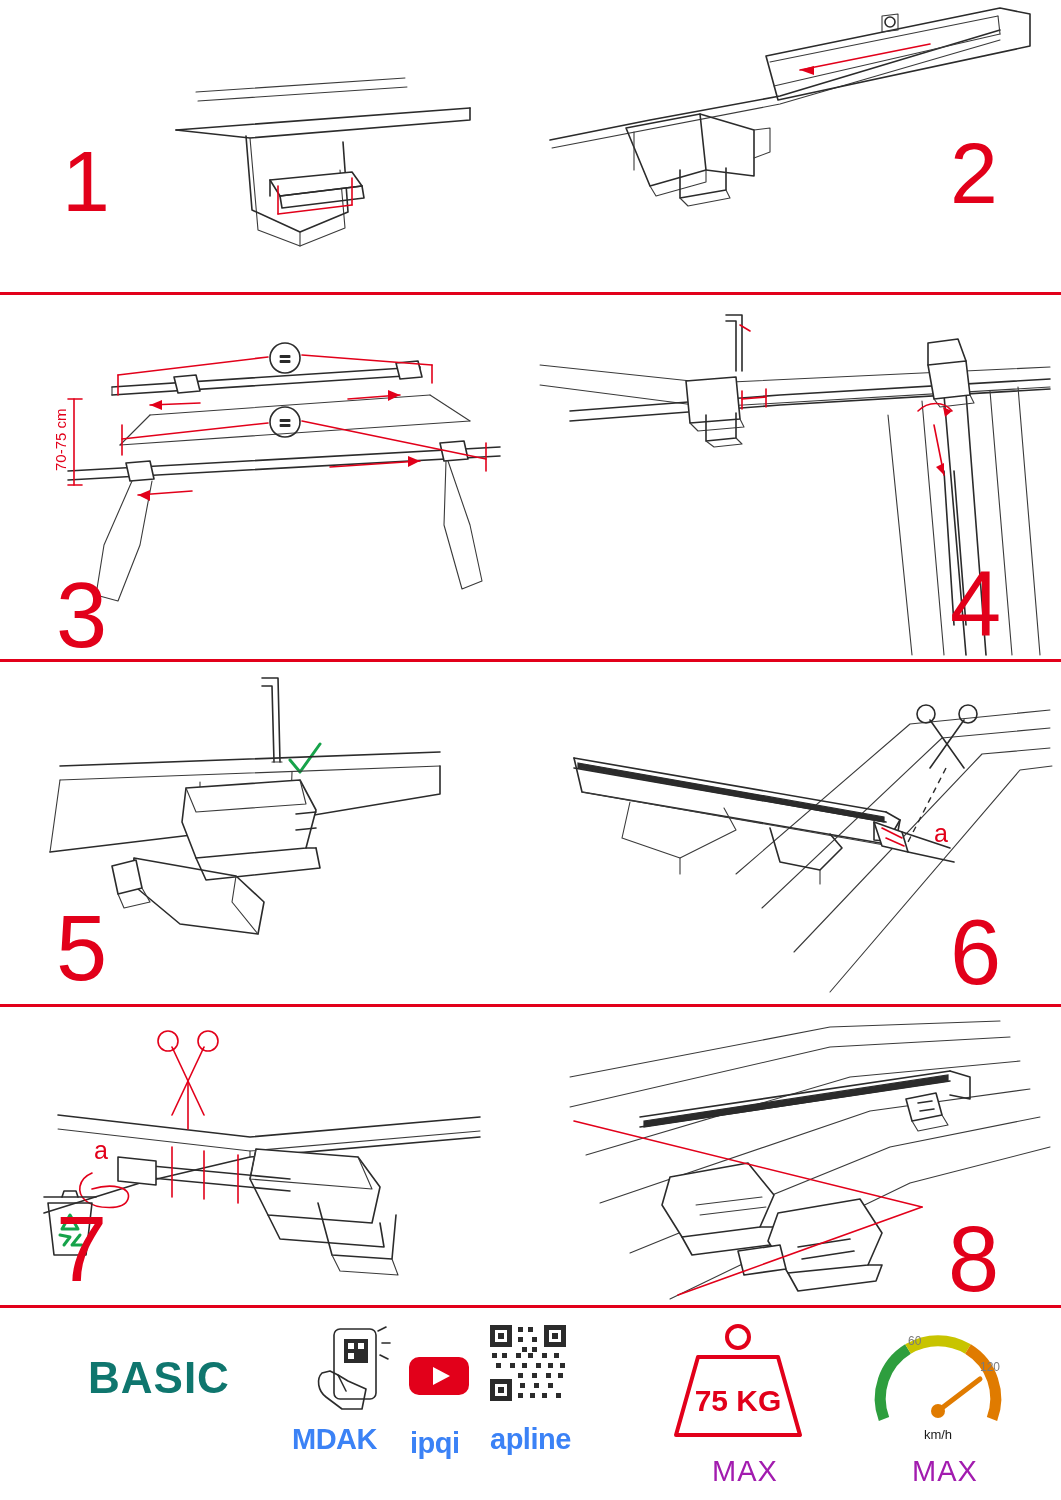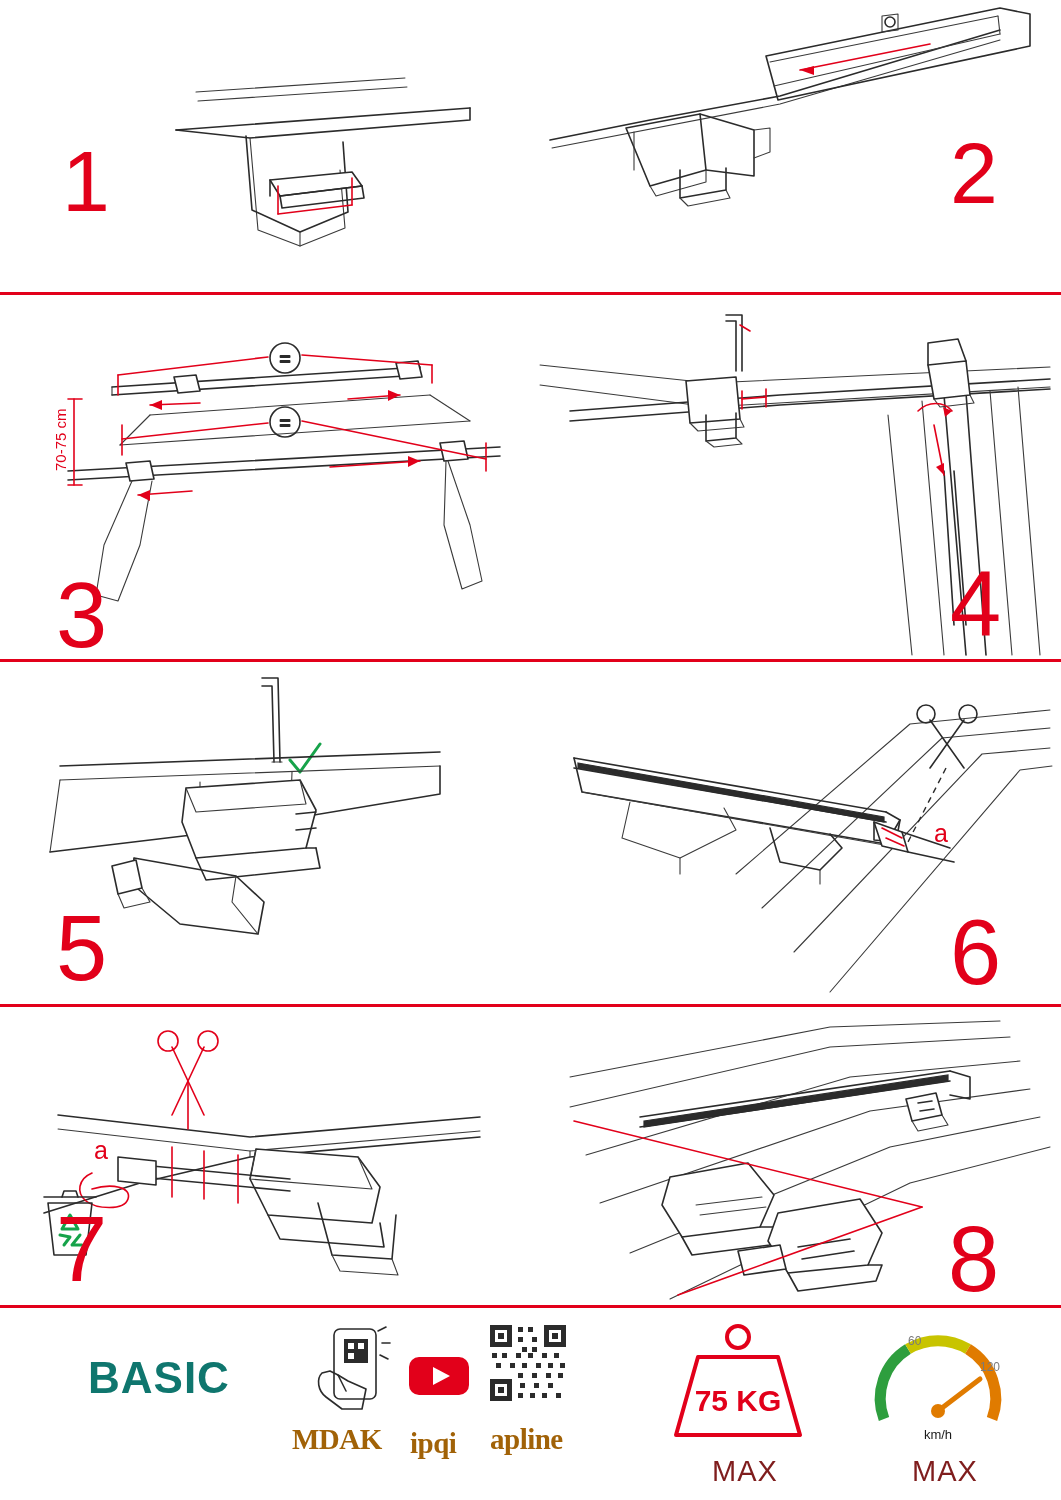--- a/index.html
+++ b/index.html
@@ -43,26 +43,26 @@
   .brand-basic{
     position:absolute;left:88px;top:48px;font-size:44px;letter-spacing:1px;
     color:#0f766e;font-family:"Liberation Sans",sans-serif;font-weight:700;
   }
   .brand-accessory{
     position:absolute;left:66px;top:125px;font-size:31px;letter-spacing:-0.5px;
     font-family:"Liberation Sans",sans-serif;font-weight:700;color:#1b2a6b;
   }
   .brand-accessory .part{color:#e2001a;}
   .brandlabel{
-    position:absolute;font-size:29px;font-family:Liberation Serif, serif;
-    font-weight:700;color:#a16207;letter-spacing:-0.5px;
+    position:absolute;font-size:29px;font-family:Liberation Sans, sans-serif;
+    font-weight:700;color:#3b82f6;letter-spacing:-0.5px;
   }
   .maxlabel{
     position:absolute;font-size:29px;font-family:"Liberation Sans",sans-serif;
-    color:#7f1d1d;letter-spacing:1px;
+    color:#a21caf;letter-spacing:1px;
   }
   .kgtext{font-size:30px;fill:#e2001a;font-family:"Liberation Sans",sans-serif;font-weight:700;}
   .kmh{font-size:13px;fill:#1a1a1a;font-family:"Liberation Sans",sans-serif;}
   .gtick{font-size:12px;fill:#7a7a7a;font-family:"Liberation Sans",sans-serif;}
 </style>
 </head>
 <body>
 
 <div class="sheet">
 

